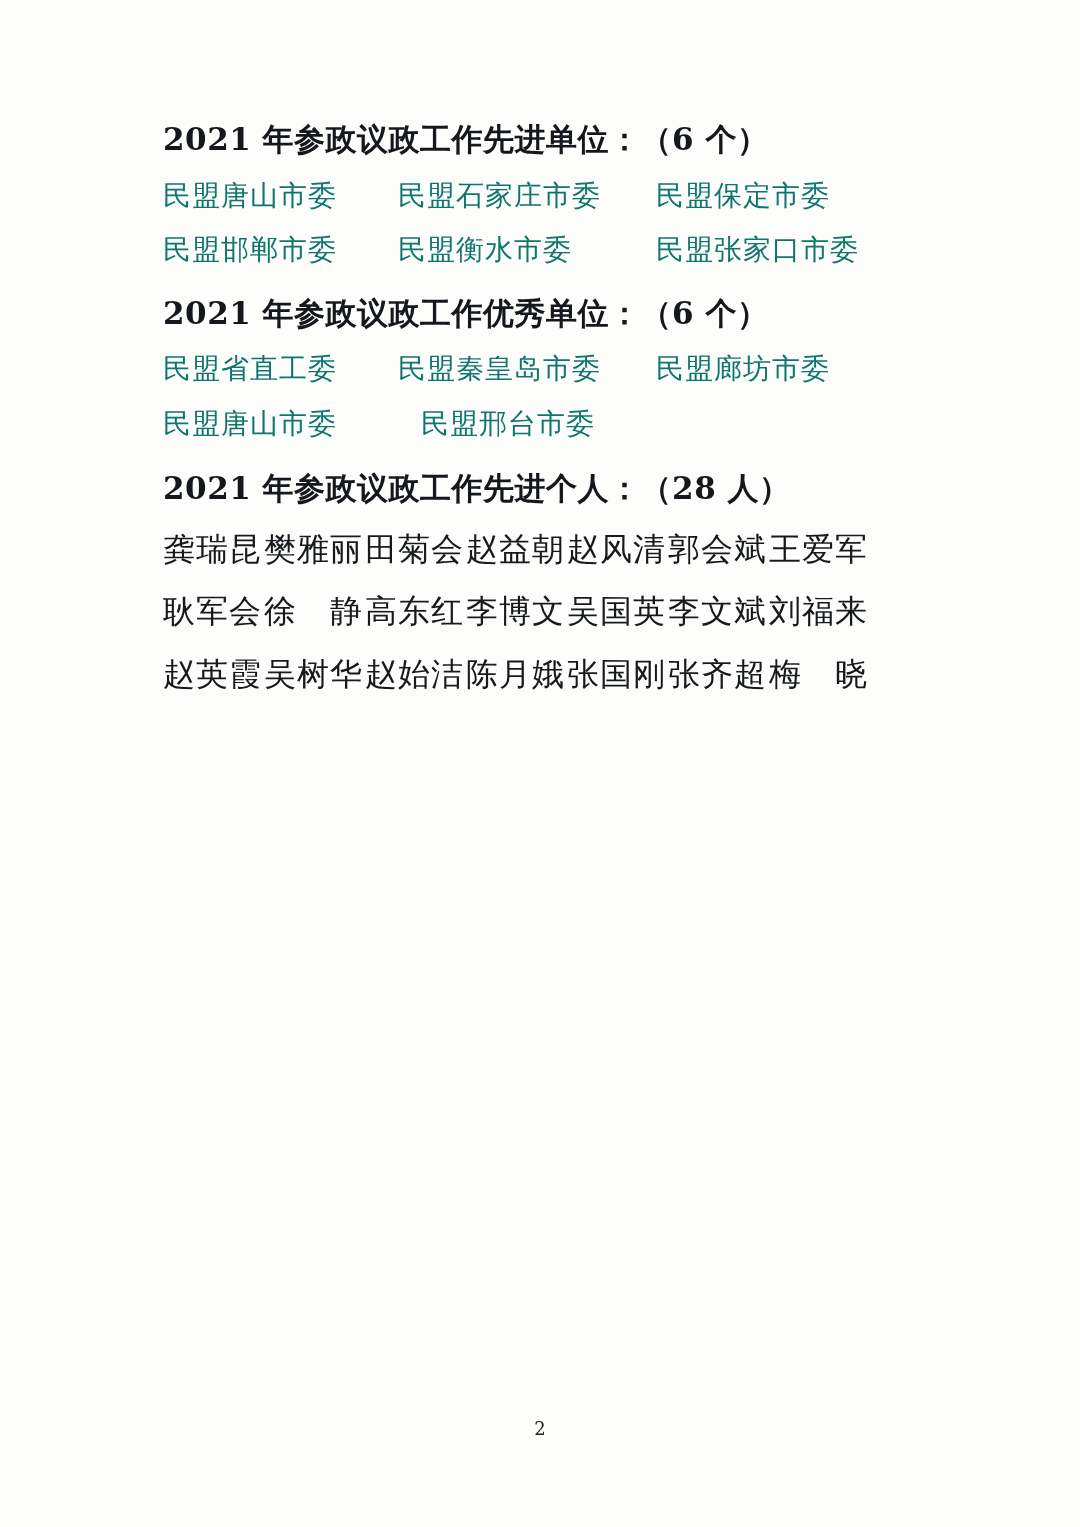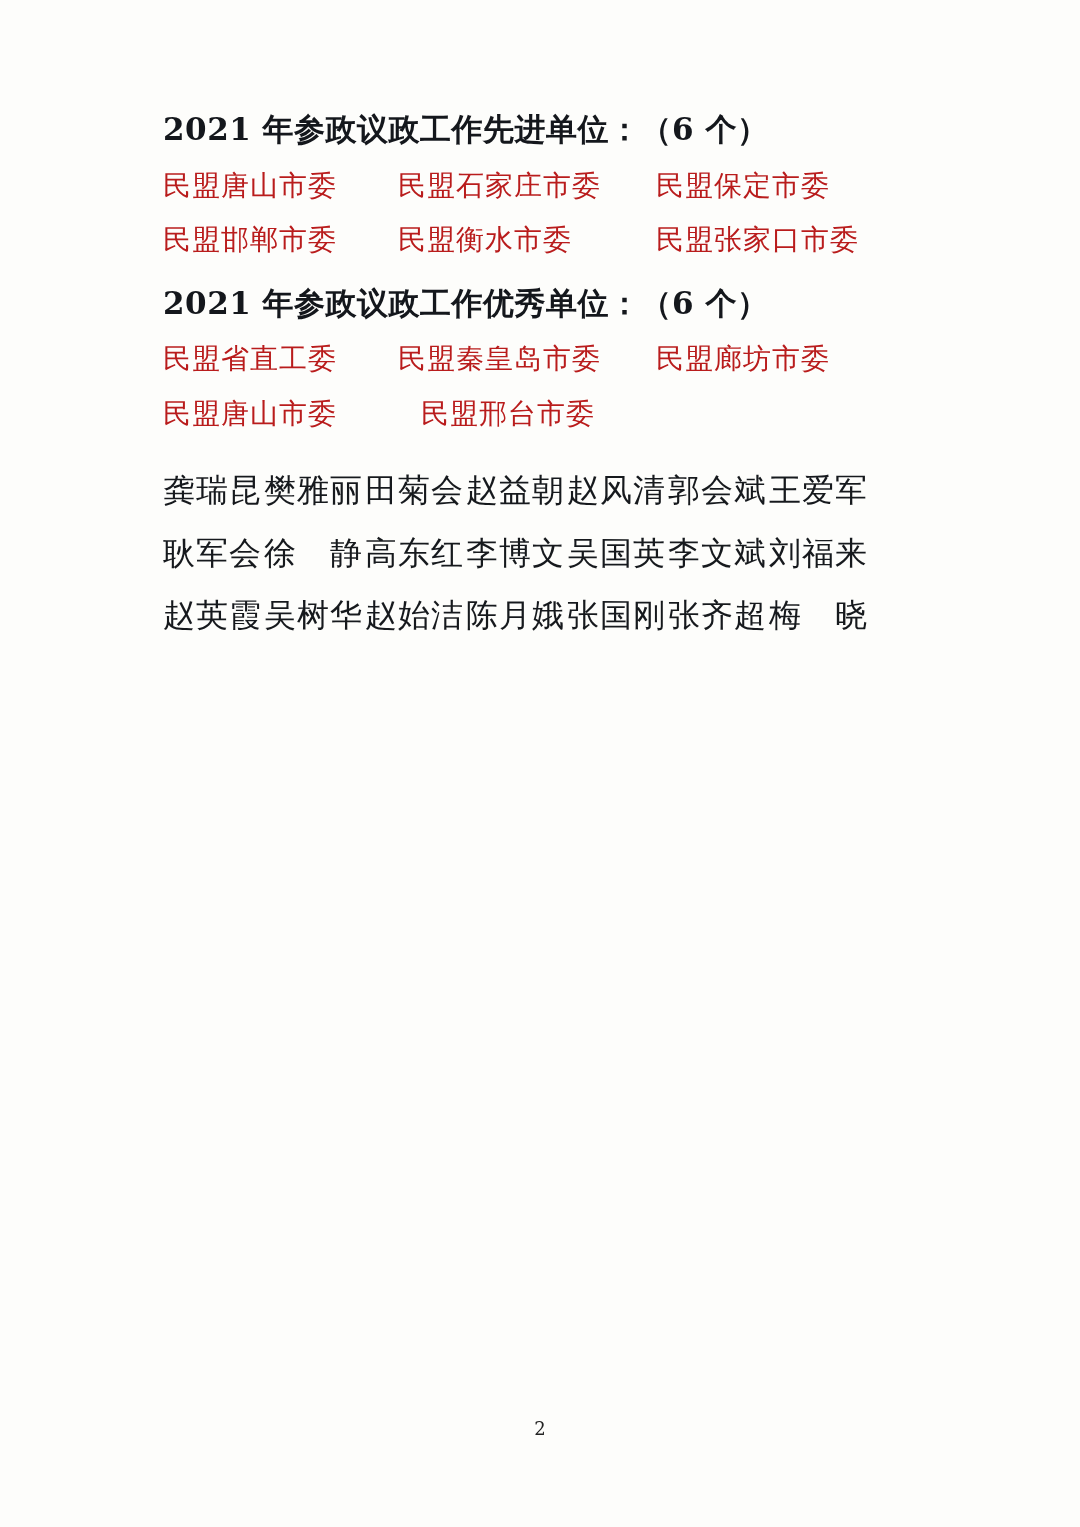--- a/index.html
+++ b/index.html
@@ -16,38 +16,38 @@
     overflow: hidden;
   }
   .page {
     position: absolute;
     inset: 0;
     background: #fdfdfb;
   }
   .content {
     position: absolute;
     left: 163px;
-    top: 106px;
+    top: 116px;
     width: 760px;
   }
   .section-heading {
     font-family: "DejaVu Serif", "Liberation Serif", serif;
     font-weight: bold;
     font-size: 31px;
     letter-spacing: 0.5px;
     color: #14171c;
     margin: 0 0 6px 0;
     line-height: 1.5;
     white-space: nowrap;
   }
   .unit-row {
     display: flex;
     font-size: 28px;
     line-height: 1.95;
-    color: #b91c1c;
+    color: #0f766e;
     letter-spacing: 1px;
     white-space: nowrap;
   }
   .unit-cell {
     display: block;
   }
   .unit-cell.c1 { width: 235px; }
   .unit-cell.c2 { width: 258px; }
   .unit-cell.c3 { width: 250px; }
 
@@ -107,20 +107,21 @@
       <span class="unit-cell c2">民盟秦皇岛市委</span>
       <span class="unit-cell c3">民盟廊坊市委</span>
     </div>
     <div class="unit-row">
       <span class="unit-cell c2">民盟唐山市委</span>
       <span class="unit-cell c3">民盟邢台市委</span>
     </div>
 
     <div class="gap-2"></div>
 
+    <h2 class="section-heading">2021 年参政议政工作先进个人：（28 人）</h2>
     <div class="names-block">
       <div class="names-row">
         <span class="name-cell">龚瑞昆</span>
         <span class="name-cell">樊雅丽</span>
         <span class="name-cell">田菊会</span>
         <span class="name-cell">赵益朝</span>
         <span class="name-cell">赵风清</span>
         <span class="name-cell">郭会斌</span>
         <span class="name-cell">王爱军</span>
       </div>

